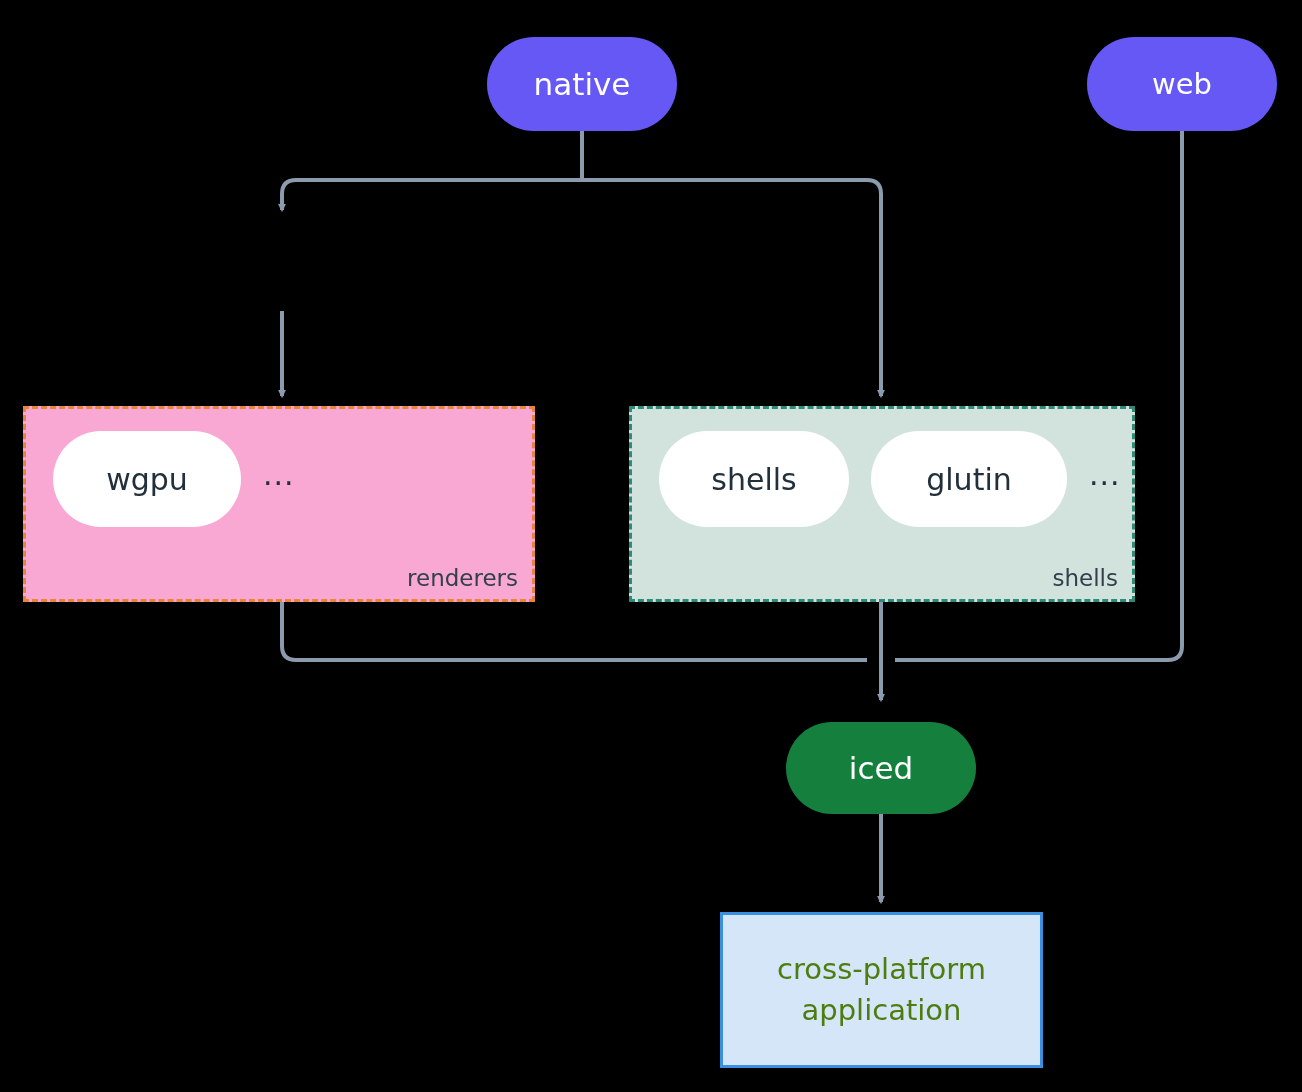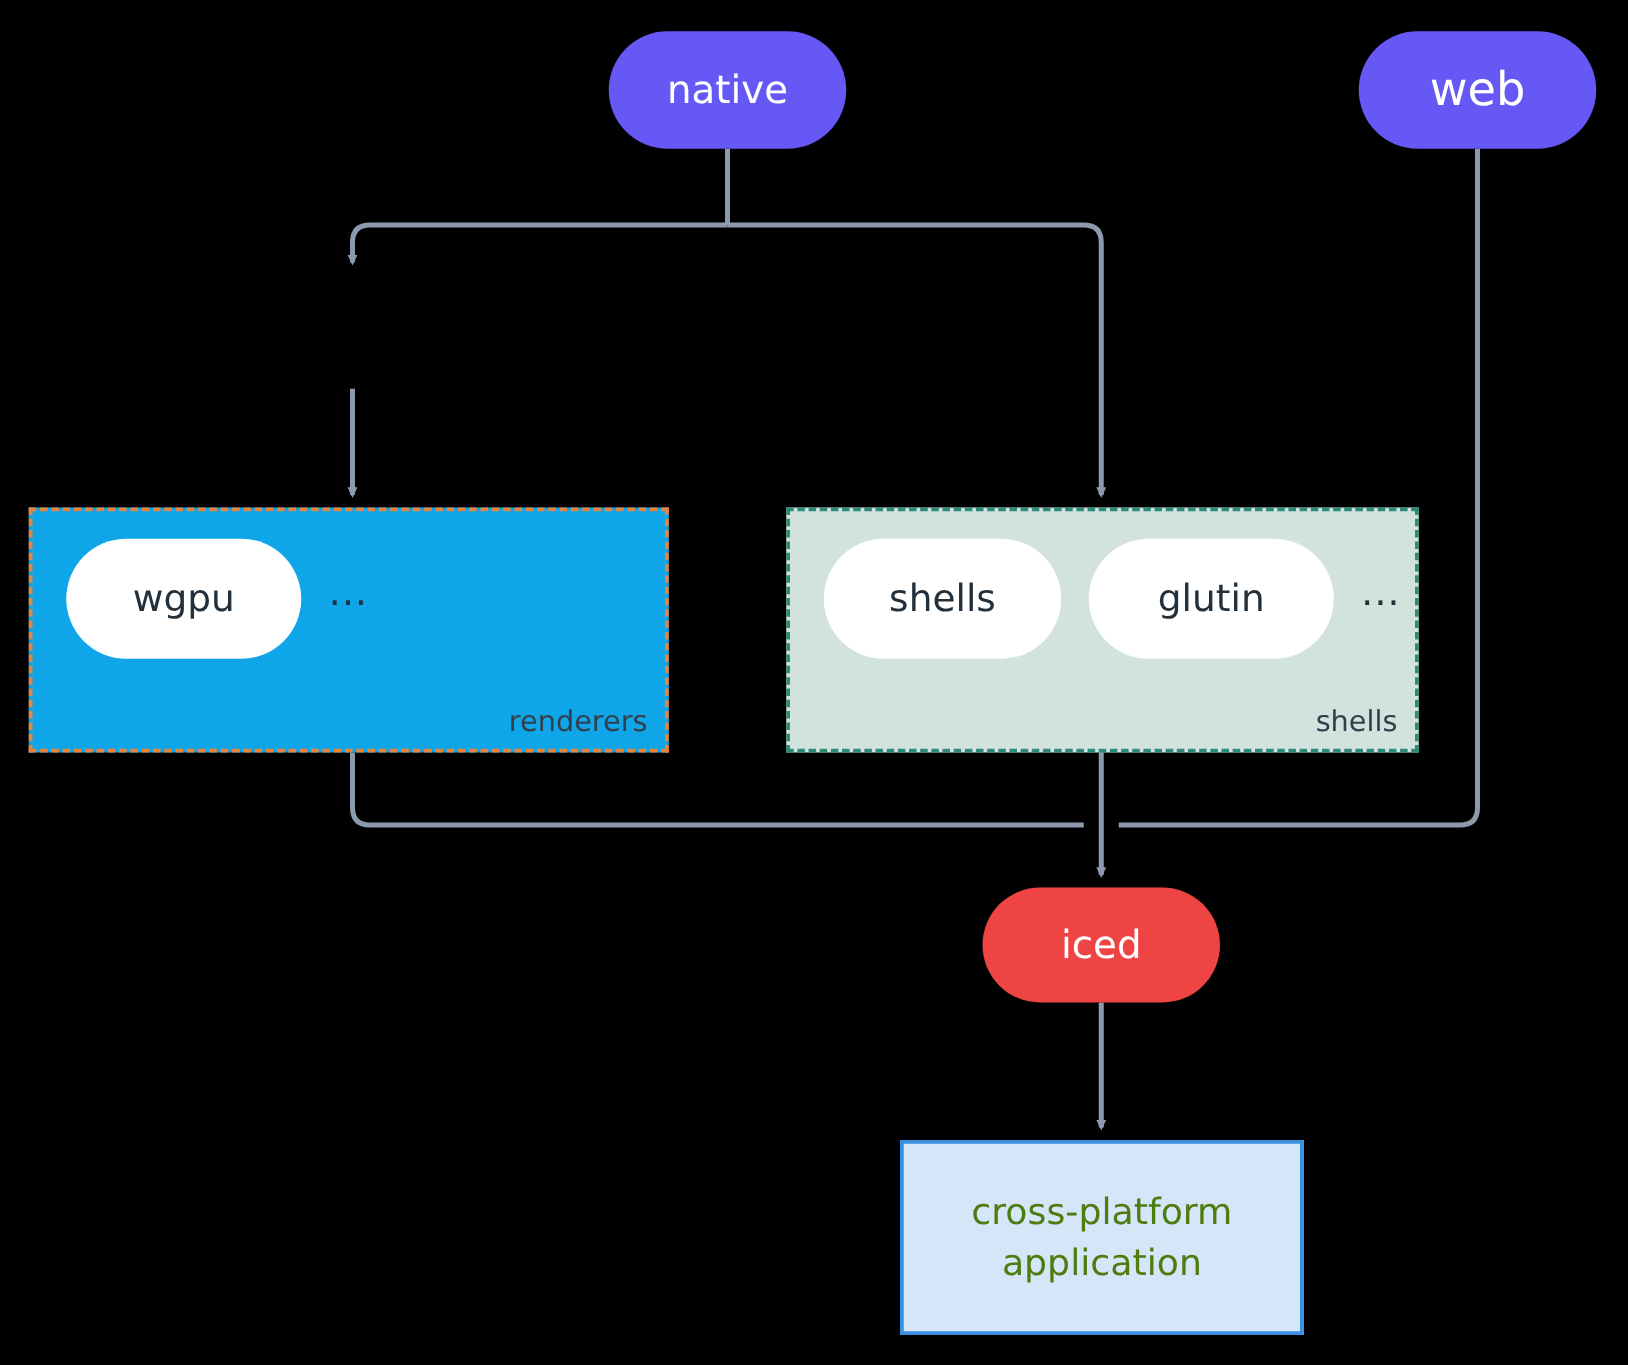--- a/index.html
+++ b/index.html
@@ -34,58 +34,59 @@
     display: flex;
     align-items: center;
     justify-content: center;
     box-sizing: border-box;
     text-align: center;
     line-height: 1.18;
   }
   
   .pill {
     border-radius: 999px;
+    margin-top: 12px;
   }
   .node-native {
     left: 487px; top: 25px;
     width: 190px; height: 94px;
     background: #6558F5;
     color: #FFFFFF;
     font-size: 31px;
   }
   .node-web {
     left: 1087px; top: 25px;
     width: 190px; height: 94px;
     background: #6558F5;
     color: #FFFFFF;
-    font-size: 37px;
+    font-size: 29px;
   }
   .node-graphics {
     left: 187px; top: 217px;
     width: 190px; height: 94px;
     background: #E8843C;
     color: #FFFFFF;
     font-size: 31px;
   }
   .node-iced {
     left: 786px; top: 710px;
     width: 190px; height: 92px;
-    background: #ef4444;
+    background: #15803d;
     color: #FFFFFF;
     font-size: 31px;
   }
   
   .group {
     position: absolute;
     box-sizing: border-box;
   }
   .group-renderers {
     left: 23px; top: 406px;
     width: 512px; height: 196px;
-    background: #0ea5e9;
+    background: #f9a8d4;
     border: 3px dashed #E8843C;
   }
   .group-shells {
     left: 629px; top: 406px;
     width: 506px; height: 196px;
     background: #D2E3DE;
     border: 3px dashed #2E8B77;
   }
   .group-label {
     position: absolute;

